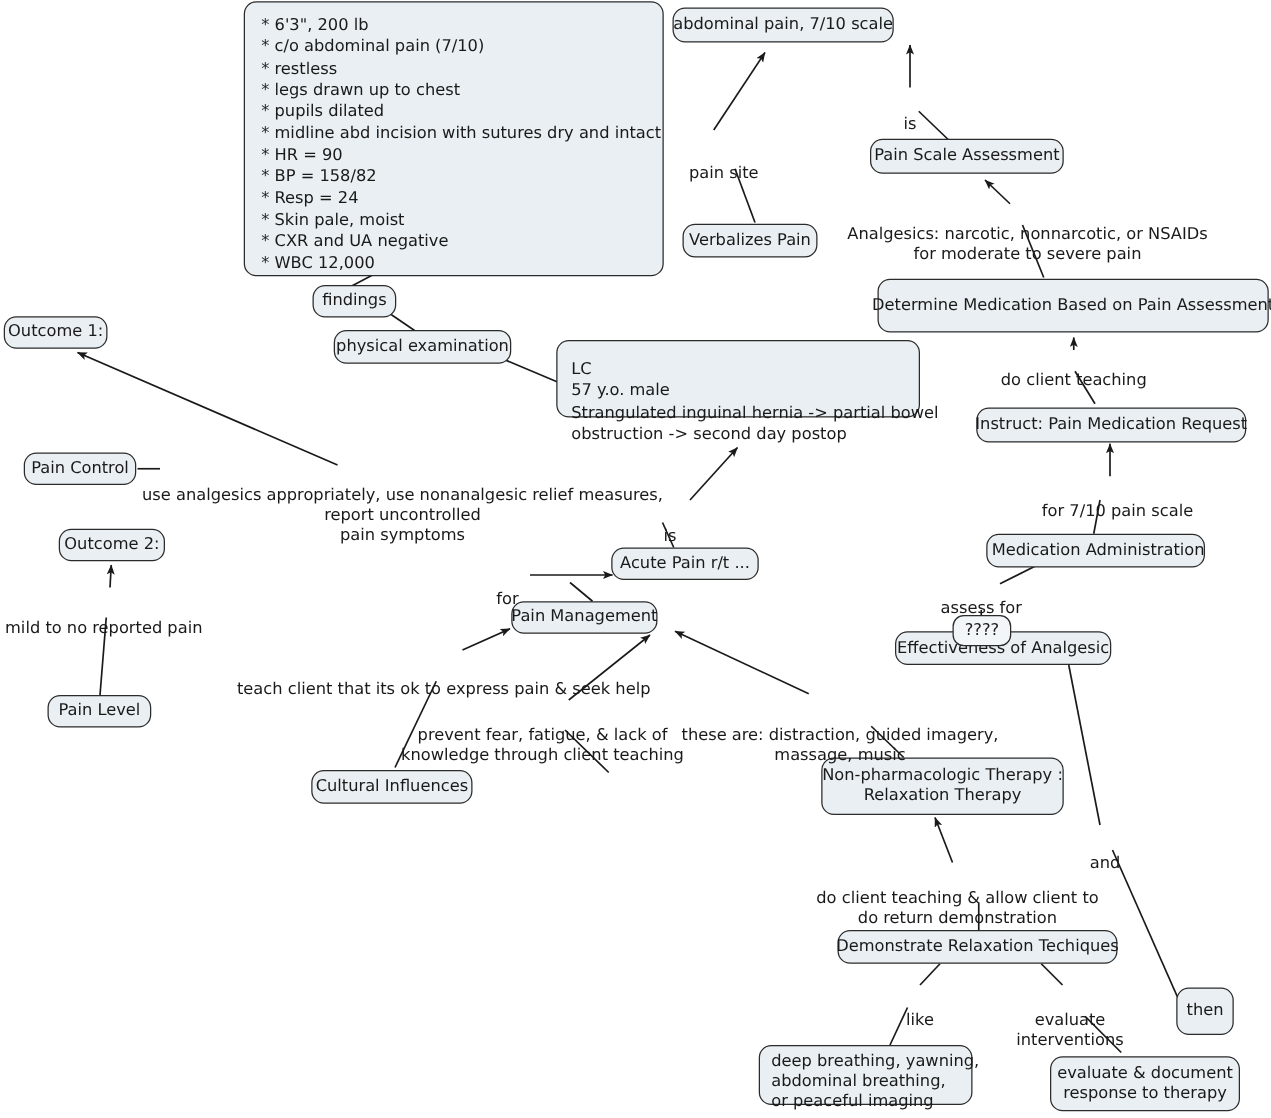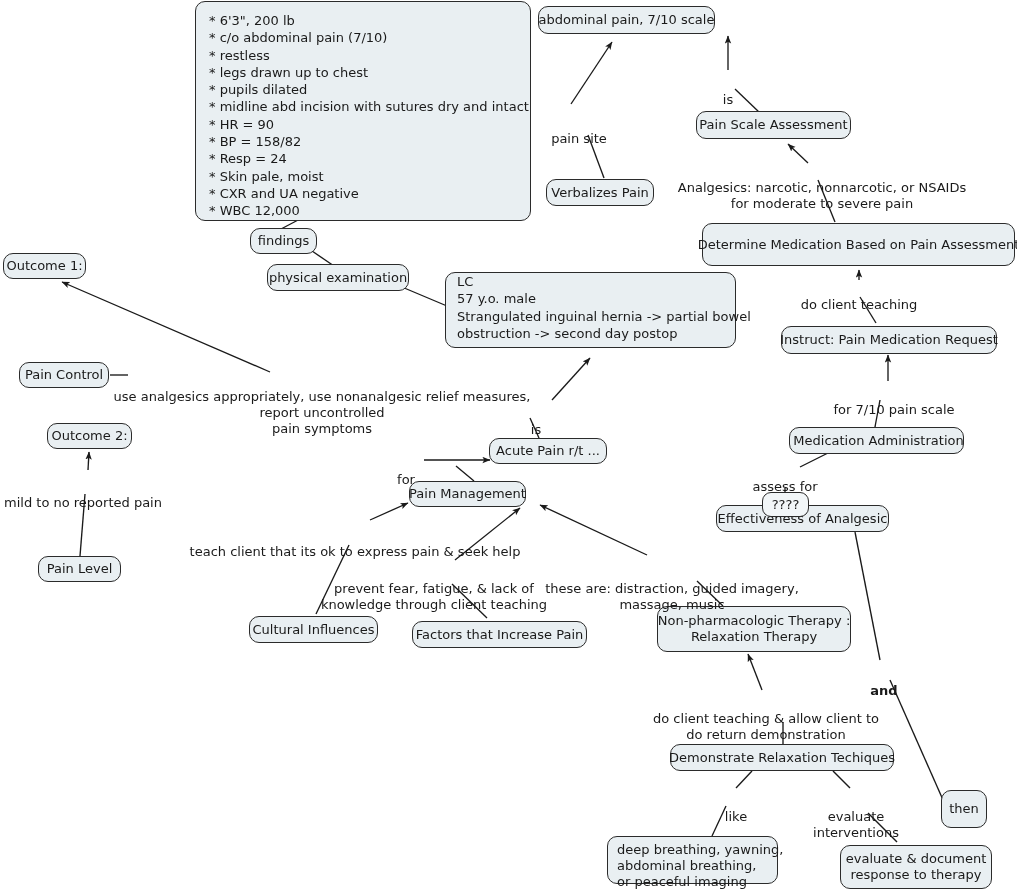--- a/index.html
+++ b/index.html
@@ -158,21 +158,21 @@
   <div class="node" style="left:546px; top:179px; width:108px; height:27px;">Verbalizes Pain</div>
 
   <div class="node" style="left:702px; top:223px; width:313px; height:43px;">Determine Medication Based on Pain Assessment</div>
 
   <div class="node" style="left:250px; top:228px; width:67px; height:26px;">findings</div>
 
   <div class="node" style="left:267px; top:264px; width:142px; height:27px;">physical examination</div>
 
   <div class="node" style="left:3px; top:253px; width:83px; height:26px;">Outcome 1:</div>
 
-  <div class="node big left" style="left:445px; top:272px; width:291px; height:76px; padding:0 11px; line-height:17.3px;">LC
+  <div class="node big left" style="left:445px; top:272px; width:291px; height:62px; padding:14px 11px; line-height:17.3px;">LC
 57 y.o. male
 Strangulated inguinal hernia -&gt; partial bowel
 obstruction -&gt; second day postop</div>
 
   <div class="node" style="left:781px; top:326px; width:216px; height:28px;">Instruct: Pain Medication Request</div>
 
   <div class="node" style="left:19px; top:362px; width:90px; height:26px;">Pain Control</div>
 
   <div class="node" style="left:47px; top:423px; width:85px; height:26px;">Outcome 2:</div>
 
@@ -183,21 +183,20 @@
   <div class="node" style="left:409px; top:481px; width:117px; height:26px;">Pain Management</div>
 
   <div class="node" style="left:716px; top:505px; width:173px; height:27px;">Effectiveness of Analgesic</div>
 
   <div class="node qmark" style="left:762px; top:492px; width:47px; height:25px;">????</div>
 
   <div class="node" style="left:38px; top:556px; width:83px; height:26px;">Pain Level</div>
 
   <div class="node" style="left:249px; top:616px; width:129px; height:27px;">Cultural Influences</div>
 
-  <div class="node" style="left:412px; top:621px; width:175px; height:27px;">Factors that Increase Pain</div>
 
   <div class="node" style="left:657px; top:606px; width:194px; height:46px;">Non-pharmacologic Therapy :
 Relaxation Therapy</div>
 
   <div class="node" style="left:670px; top:744px; width:224px; height:27px;">Demonstrate Relaxation Techiques</div>
 
   <div class="node" style="left:941px; top:790px; width:46px; height:38px;">then</div>
 
   <div class="node left" style="left:607px; top:836px; width:171px; height:48px; align-items:flex-start; padding:5px 9px;">deep breathing, yawning,
 abdominal breathing,
@@ -230,21 +229,21 @@
   <div class="lbl ctr" style="left:785px; top:459px;">assess for</div>
 
   <div class="lbl ctr" style="left:355px; top:524px;">teach client that its ok to express pain &amp; seek help</div>
 
   <div class="lbl ctr" style="left:434px; top:561px;">prevent fear, fatigue, &amp; lack of
 knowledge through client teaching</div>
 
   <div class="lbl ctr" style="left:672px; top:561px;">these are: distraction, guided imagery,
 massage, music</div>
 
-  <div class="lbl ctr" style="left:884px; top:663px;font-weight:bold;">and</div>
+  <div class="lbl ctr" style="left:884px; top:663px;">and</div>
 
   <div class="lbl ctr" style="left:766px; top:691px;">do client teaching &amp; allow client to
 do return demonstration</div>
 
   <div class="lbl ctr" style="left:736px; top:789px;">like</div>
 
   <div class="lbl ctr" style="left:856px; top:789px;">evaluate
 interventions</div>
 
 </div>

